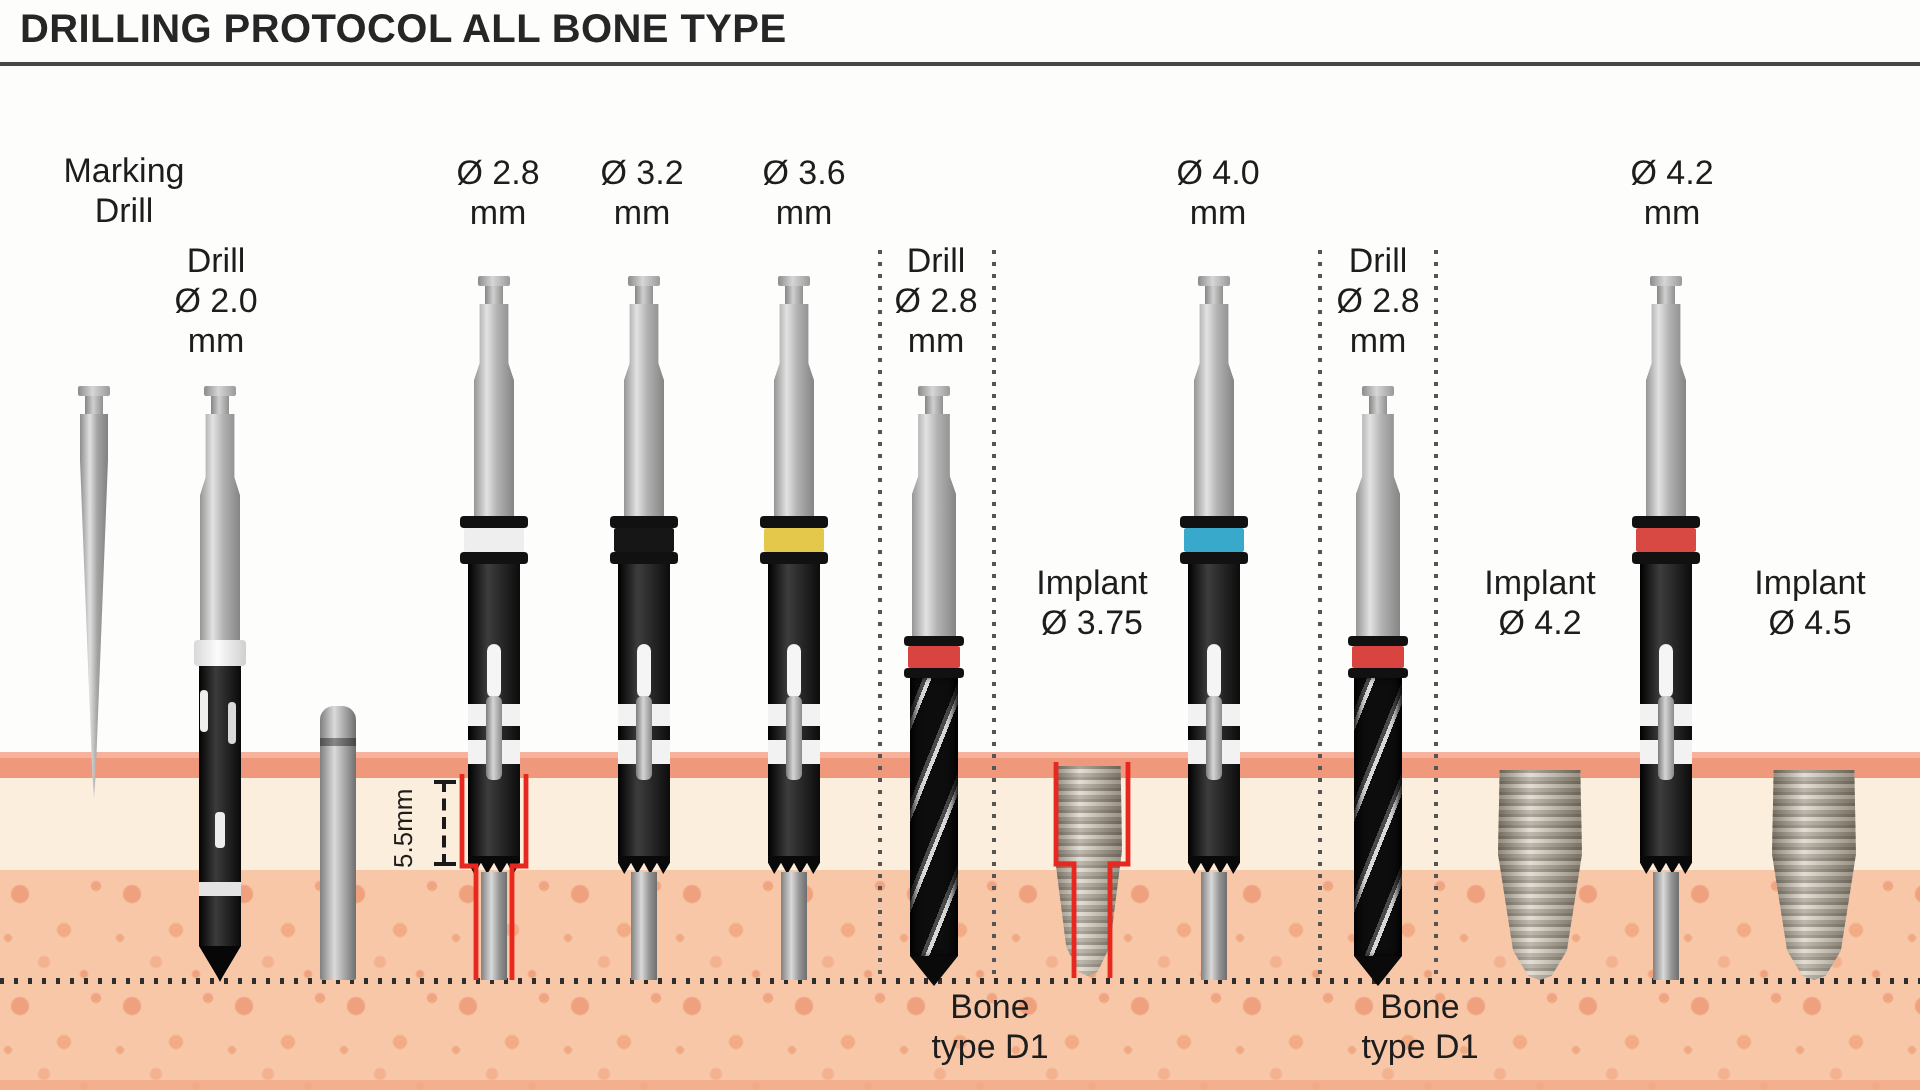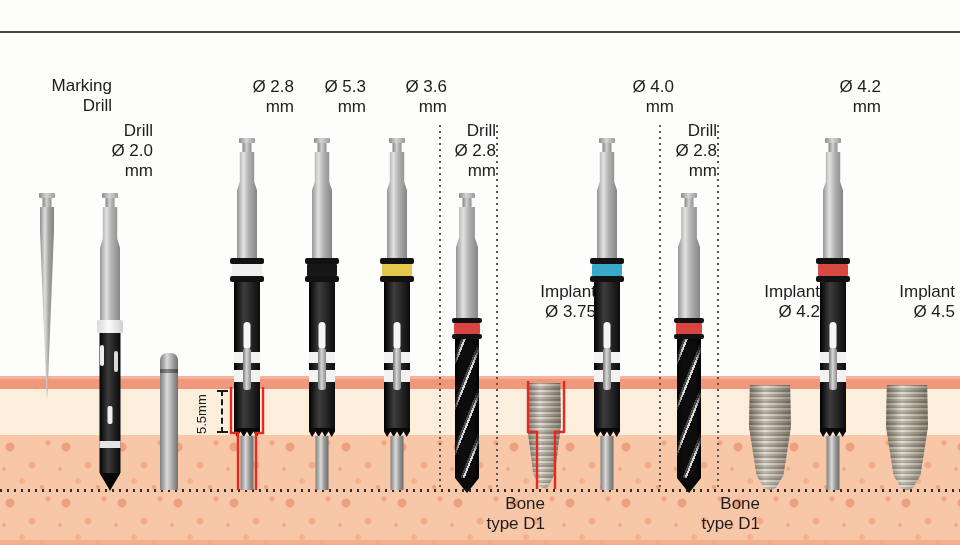--- a/index.html
+++ b/index.html
@@ -21,21 +21,21 @@
         radial-gradient(circle at 42px 52px,#efa27d 1.5px,transparent 2.5px),
         radial-gradient(circle at 4px 34px,#f1a983 1.5px,transparent 2.5px);
       background-size:56px 56px;}
   .bottom-strip{position:absolute;left:0;top:540px;width:960px;height:5px;background:#f2ab8b;opacity:.85;}
   .dotline-h{position:absolute;left:0;top:489px;width:960px;height:3px;
       background:repeating-linear-gradient(90deg,#2e2e2e 0 2.2px,transparent 2.2px 7px);}
   
   .vsep{position:absolute;top:125px;width:2px;height:366px;
       background:repeating-linear-gradient(180deg,#555 0 2px,transparent 2px 6px);}
   
-  .lbl{position:absolute;text-align:right;font-size:17px;line-height:1.18;white-space:pre-line;z-index:6;}
+  .lbl{position:absolute;text-align:center;font-size:17px;line-height:1.18;white-space:pre-line;z-index:6;}
   .depth-lbl{position:absolute;left:194px;top:388px;height:46px;font-size:13px;font-weight:500;
       writing-mode:vertical-rl;transform:rotate(180deg);display:flex;align-items:center;z-index:7;}
   
   .measure{position:absolute;left:221px;top:390px;height:43px;width:2px;border-left:2px dashed #1a1a1a;z-index:7;}
   .measure::before,.measure::after{content:"";position:absolute;left:-6px;width:11px;height:2px;background:#1a1a1a;}
   .measure::before{top:0;} .measure::after{bottom:0;}
   
   .inst{position:absolute;z-index:3;}
   .inst div{position:absolute;}
   .cap{left:50%;transform:translateX(-50%);top:0;width:16px;height:5px;border-radius:1px;
@@ -101,50 +101,51 @@
   .implant::after{content:"";position:absolute;inset:0;
        background:linear-gradient(90deg,rgba(70,62,50,.5),rgba(255,255,255,.28) 38%,rgba(70,62,50,.42) 96%);}
   
   .redline{position:absolute;z-index:5;color:var(--red);}
 </style>
 </head>
 <body>
 
 <div id="stage">
 
+  <div class="title">DRILLING PROTOCOL ALL BONE TYPE</div>
   <div class="title-rule"></div>
 
   <div class="cortical"></div>
   <div class="subcortical"></div>
   <div class="trabecular"></div>
   <div class="dotline-h"></div>
   <div class="bottom-strip"></div>
 
   <div class="vsep" style="left:439px"></div>
   <div class="vsep" style="left:496px"></div>
   <div class="vsep" style="left:659px"></div>
   <div class="vsep" style="left:717px"></div>
 
   <div class="lbl" style="left:12px;top:76px;width:100px">Marking
 Drill</div>
   <div class="lbl" style="left:63px;top:121px;width:90px">Drill
 Ø 2.0
 mm</div>
   <div class="lbl" style="left:204px;top:77px;width:90px">Ø 2.8
 mm</div>
-  <div class="lbl" style="left:276px;top:77px;width:90px">Ø 5.3
+  <div class="lbl" style="left:276px;top:77px;width:90px">Ø 3.2
 mm</div>
   <div class="lbl" style="left:357px;top:77px;width:90px">Ø 3.6
 mm</div>
   <div class="lbl" style="left:440px;top:121px;width:56px">Drill
 Ø 2.8
 mm</div>
   <div class="lbl" style="left:496px;top:282px;width:100px">Implant
 Ø 3.75</div>
-  <div class="lbl" style="left:584px;top:77px;width:90px">Ø 4.0
+  <div class="lbl" style="left:564px;top:77px;width:90px">Ø 4.0
 mm</div>
   <div class="lbl" style="left:661px;top:121px;width:56px">Drill
 Ø 2.8
 mm</div>
   <div class="lbl" style="left:720px;top:282px;width:100px">Implant
 Ø 4.2</div>
   <div class="lbl" style="left:791px;top:77px;width:90px">Ø 4.2
 mm</div>
   <div class="lbl" style="left:855px;top:282px;width:100px">Implant
 Ø 4.5</div>

